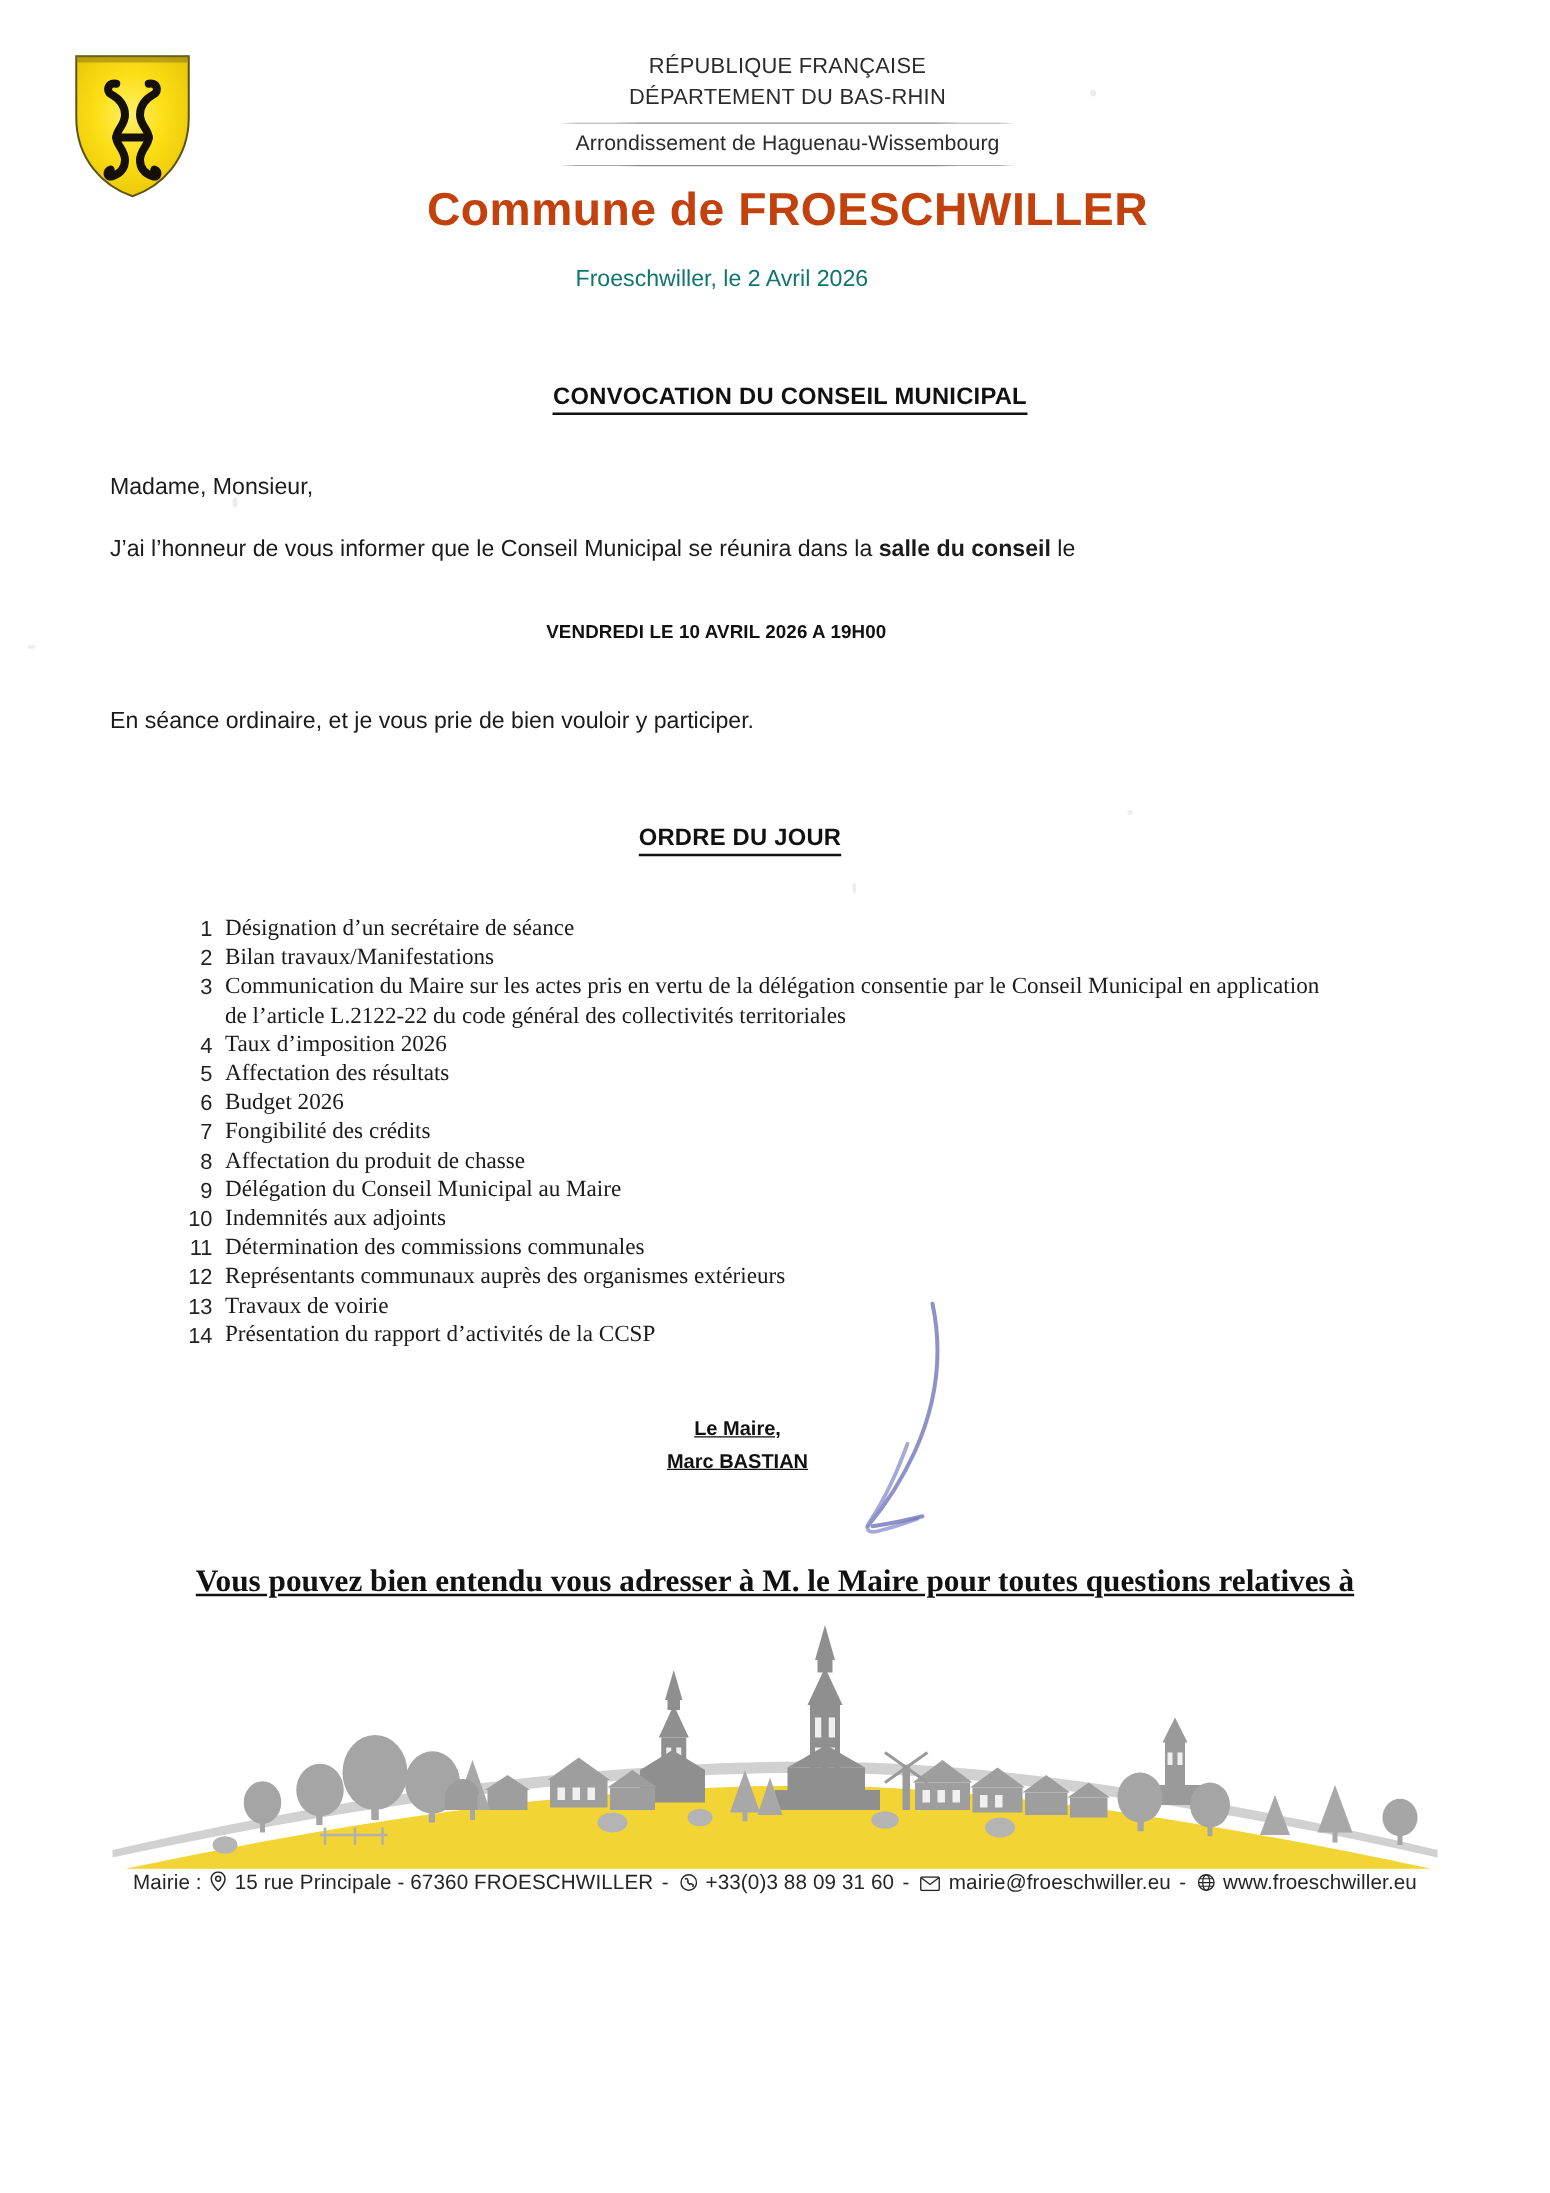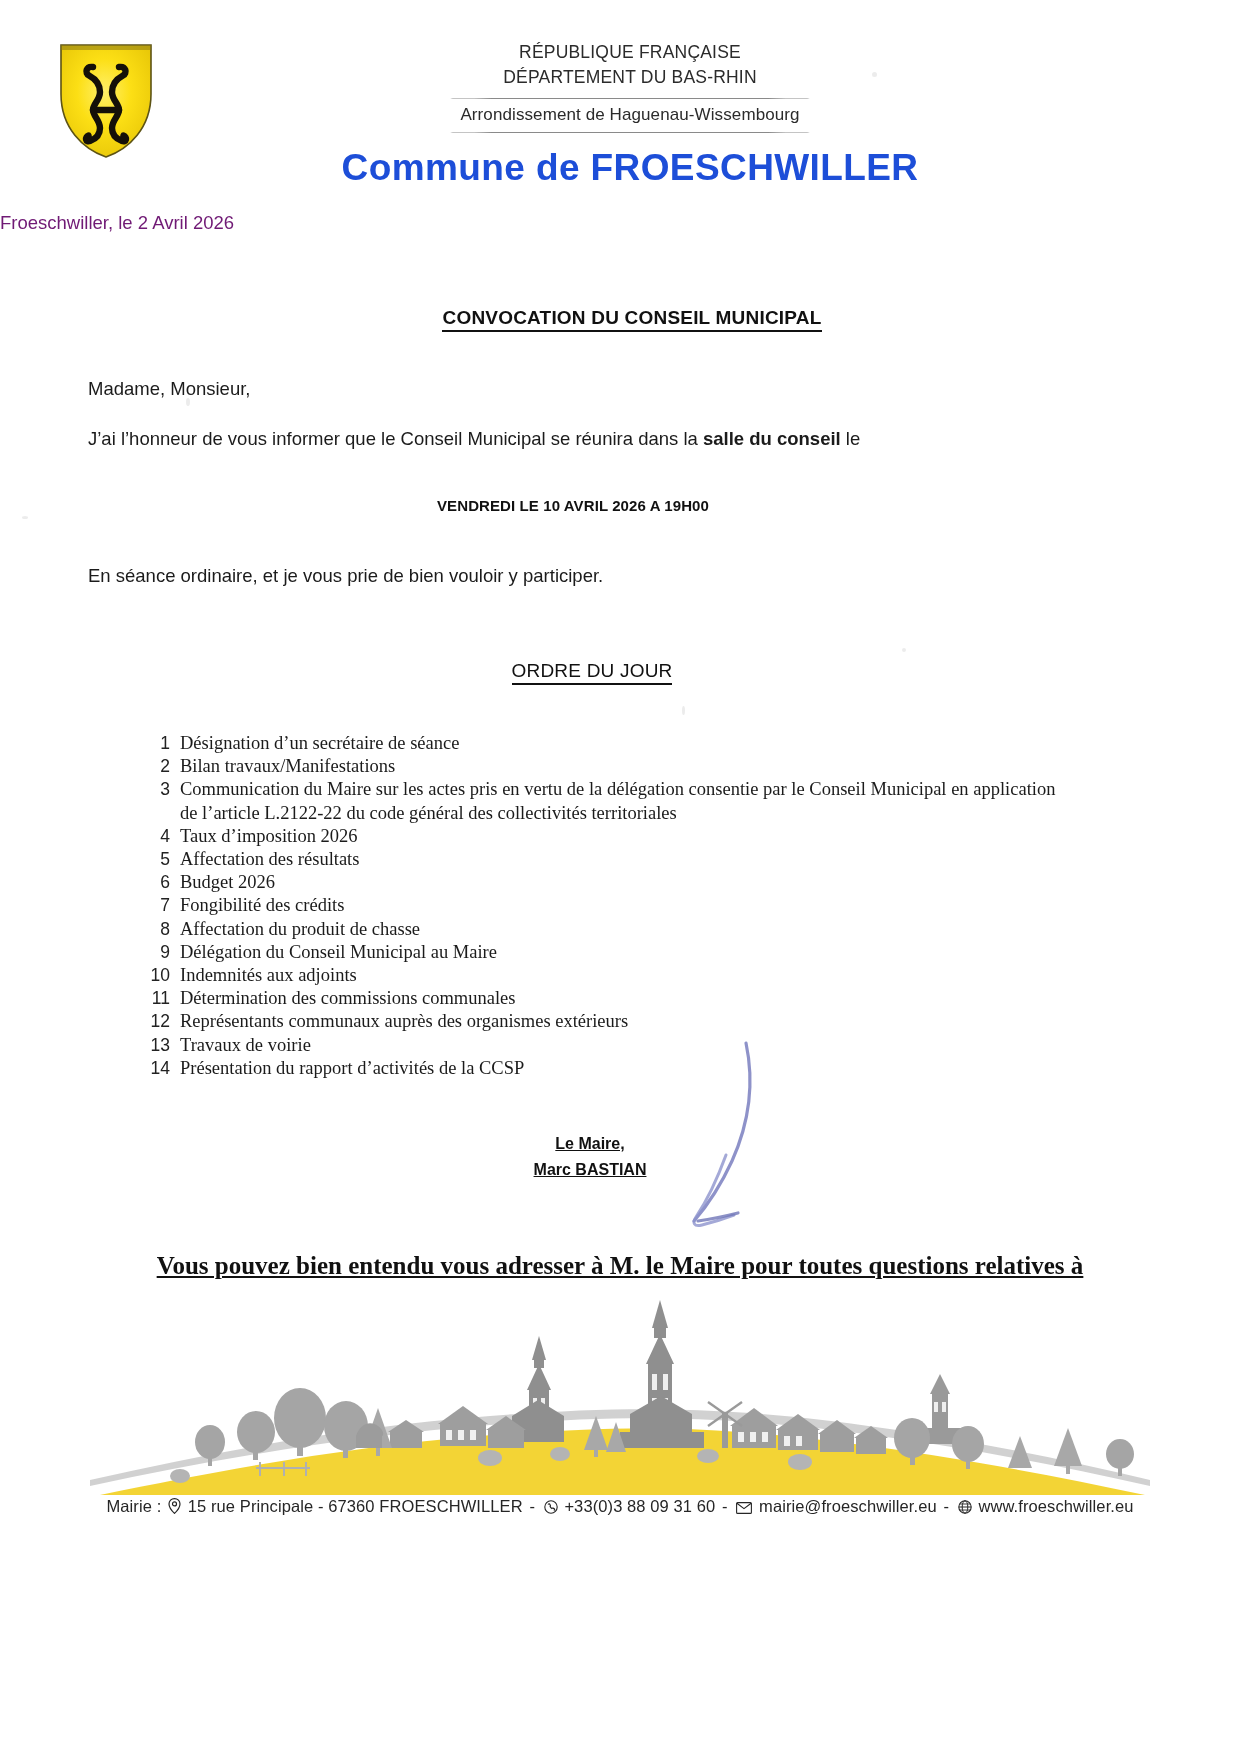--- a/index.html
+++ b/index.html
@@ -65,34 +65,34 @@
   .arrond {
     font-size: 17px;
     color: #2b2b2b;
     letter-spacing: 0.1px;
     white-space: nowrap;
   }
   .commune-title {
     font-size: 37px;
     font-weight: 700;
     letter-spacing: 0.4px;
-    color: #1d4ed8;
+    color: #c2410c;
     margin-top: 14px;
     white-space: nowrap;
   }
 
   
   .dateline {
     position: absolute;
     top: 212px;
     left: 0;
     width: 1155px;
-    text-align: left;
+    text-align: center;
     font-size: 18.5px;
-    color: #701a75;
+    color: #0f766e;
   }
 
   
   .doc-title {
     position: absolute;
     top: 307px;
     left: 0;
     width: 1240px;
     text-align: center;
     font-size: 19px;
@@ -145,21 +145,21 @@
   }
 
   
   .agenda-title {
     position: absolute;
     top: 660px;
     left: 0;
     width: 1184px;
     text-align: center;
     font-size: 19px;
-    font-weight: 400;
+    font-weight: 700;
     letter-spacing: 0.2px;
     color: #111;
   }
   .agenda-title span {
     border-bottom: 2.4px solid #111;
     padding-bottom: 2px;
   }
 
   .agenda-list {
     position: absolute;

